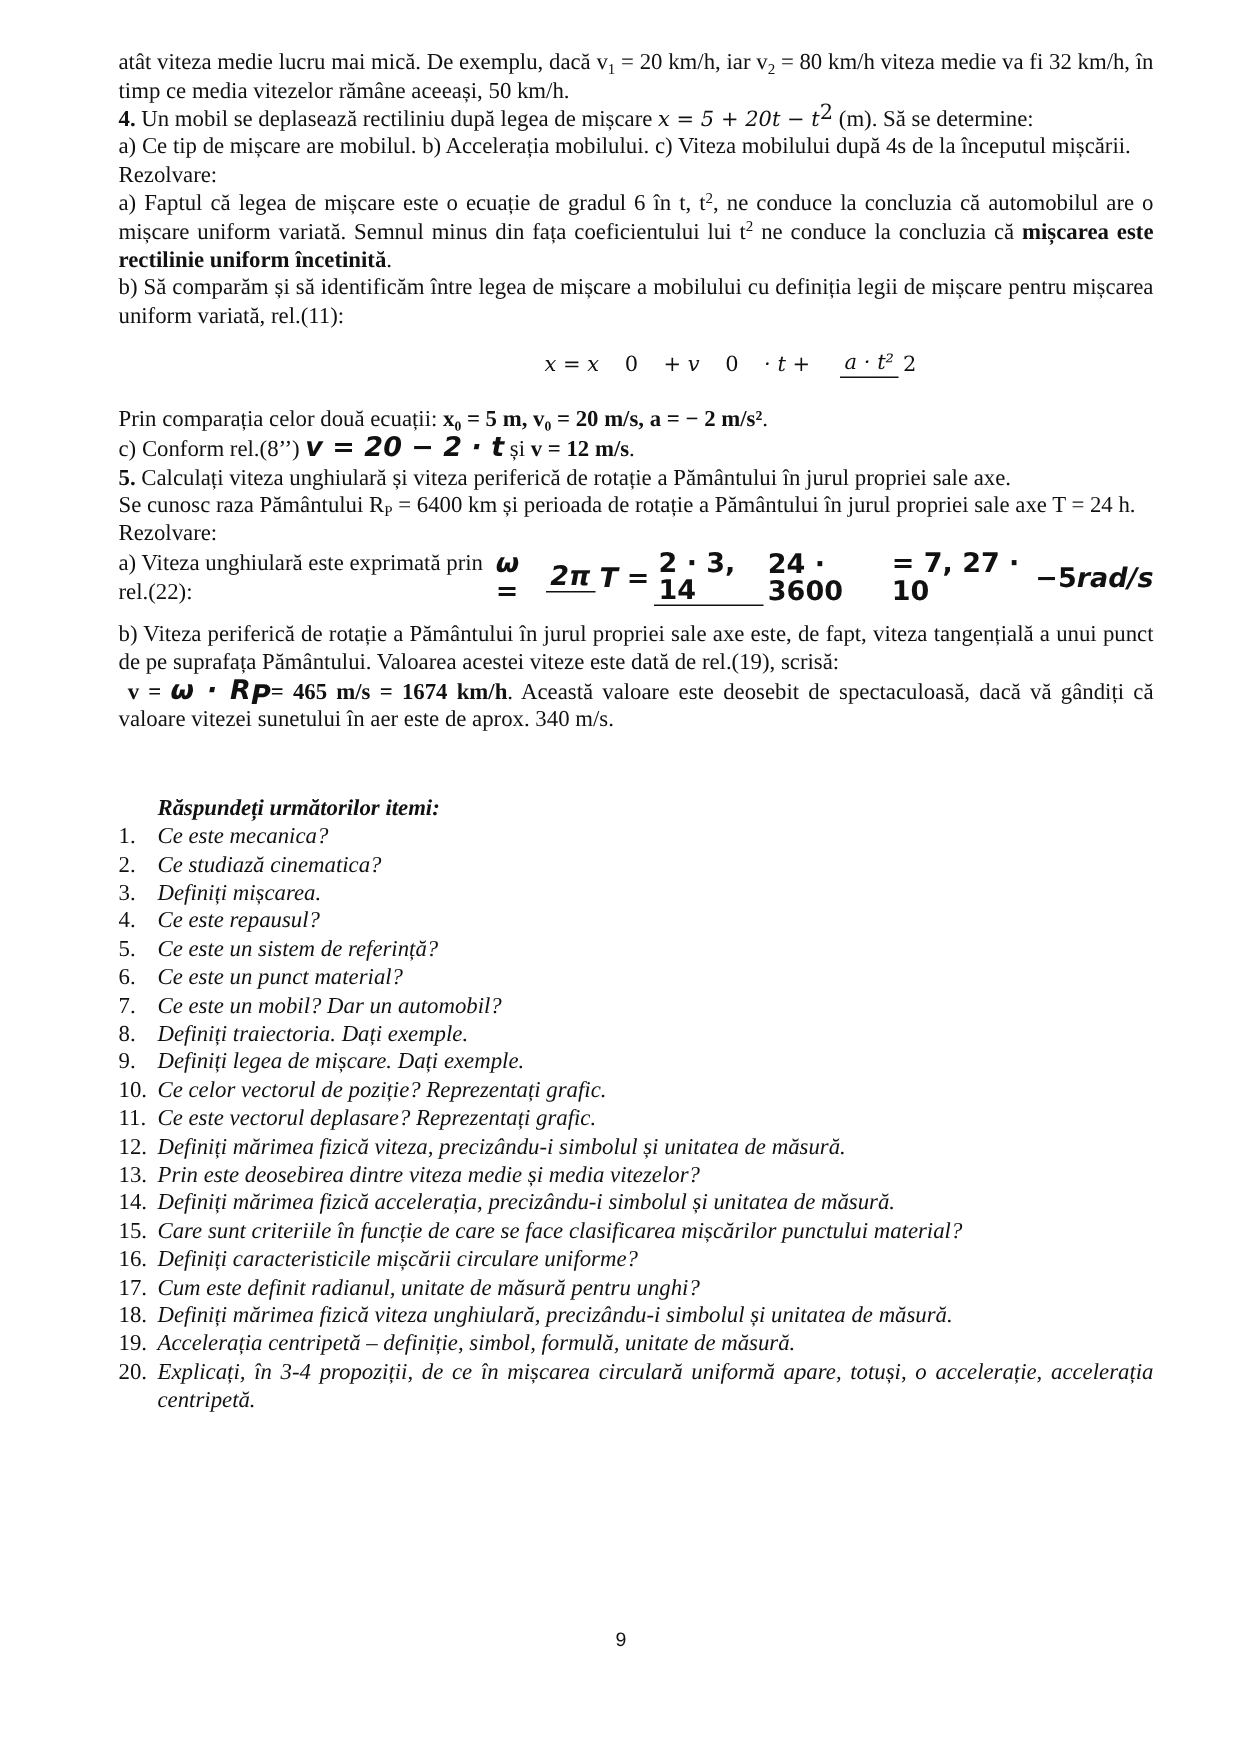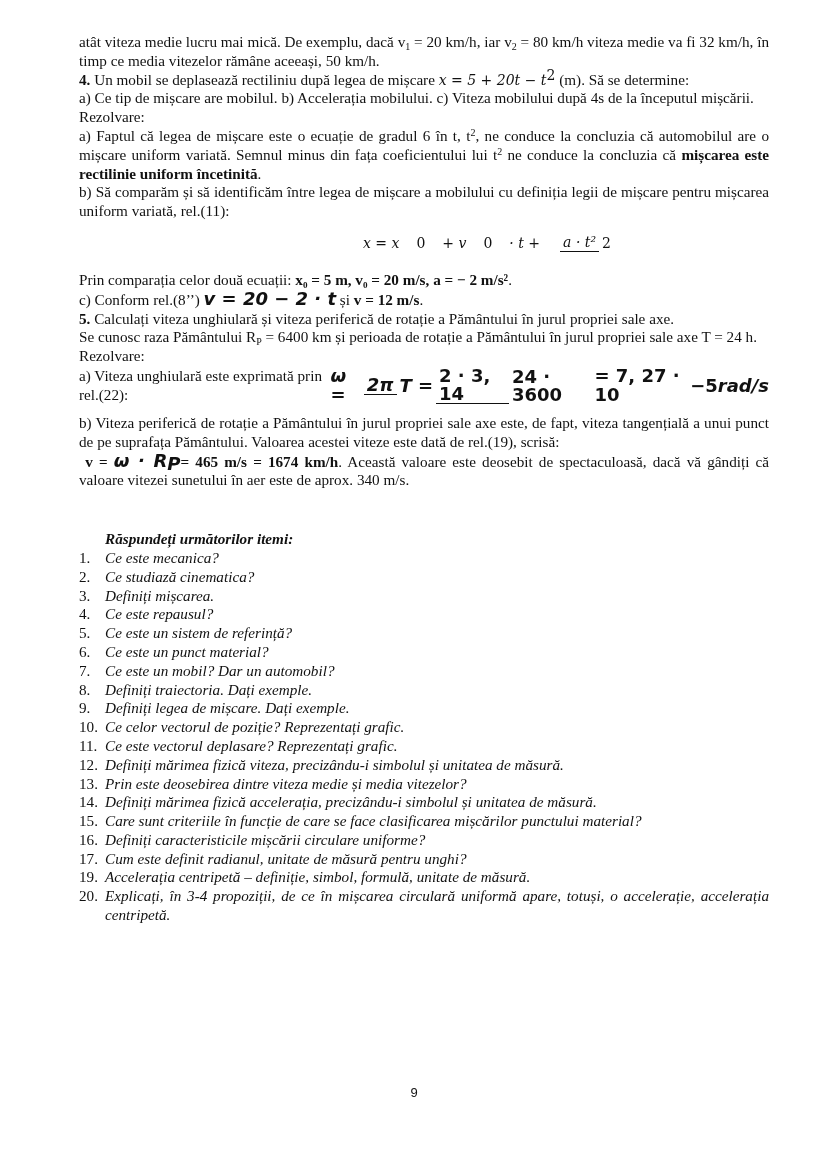--- a/index.html
+++ b/index.html
@@ -149,20 +149,24 @@
       </li>
     <li>
         <span class="n">16.</span>
         <span class="t">Definiți caracteristicile mișcării circulare uniforme?</span>
       </li>
     <li>
         <span class="n">17.</span>
         <span class="t">Cum este definit radianul, unitate de măsură pentru unghi?</span>
       </li>
     <li>
+        <span class="n">18.</span>
+        <span class="t">Definiți mărimea fizică viteza unghiulară, precizându-i  simbolul și unitatea de măsură.</span>
+      </li>
+    <li>
         <span class="n">19.</span>
         <span class="t">Accelerația centripetă – definiție, simbol, formulă, unitate de măsură.</span>
       </li>
     <li>
         <span class="n">20.</span>
         <span class="t">Explicați, în 3-4 propoziții, de ce în mișcarea circulară uniformă apare, totuși, o accelerație, accelerația centripetă.</span>
       </li>
   </ol>
 </div>
 

